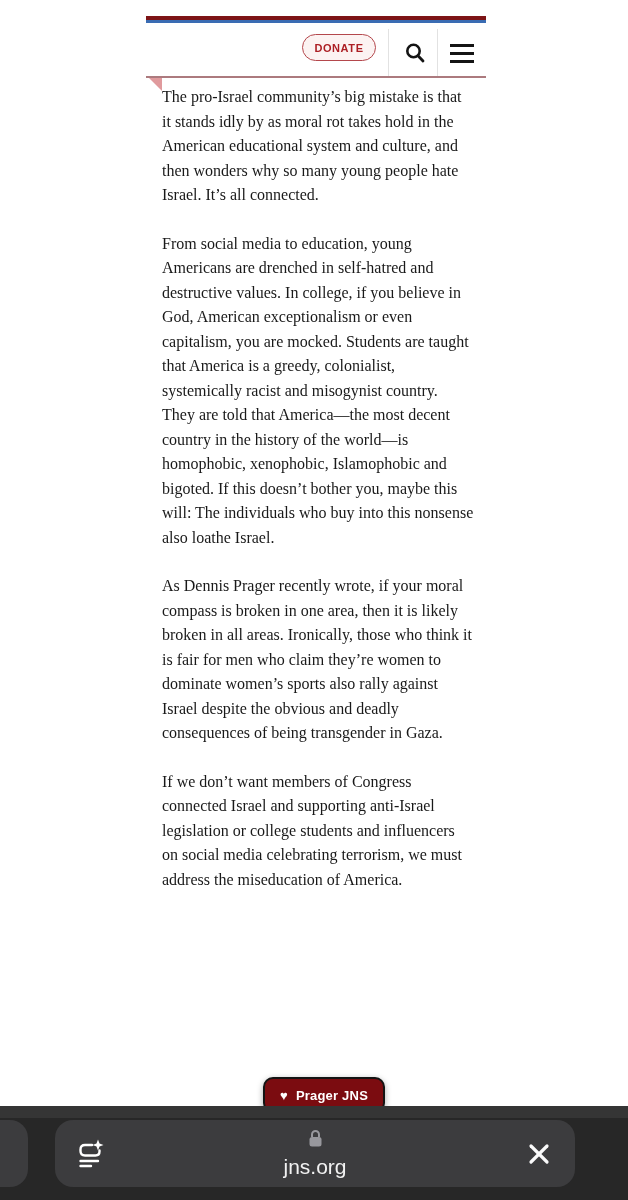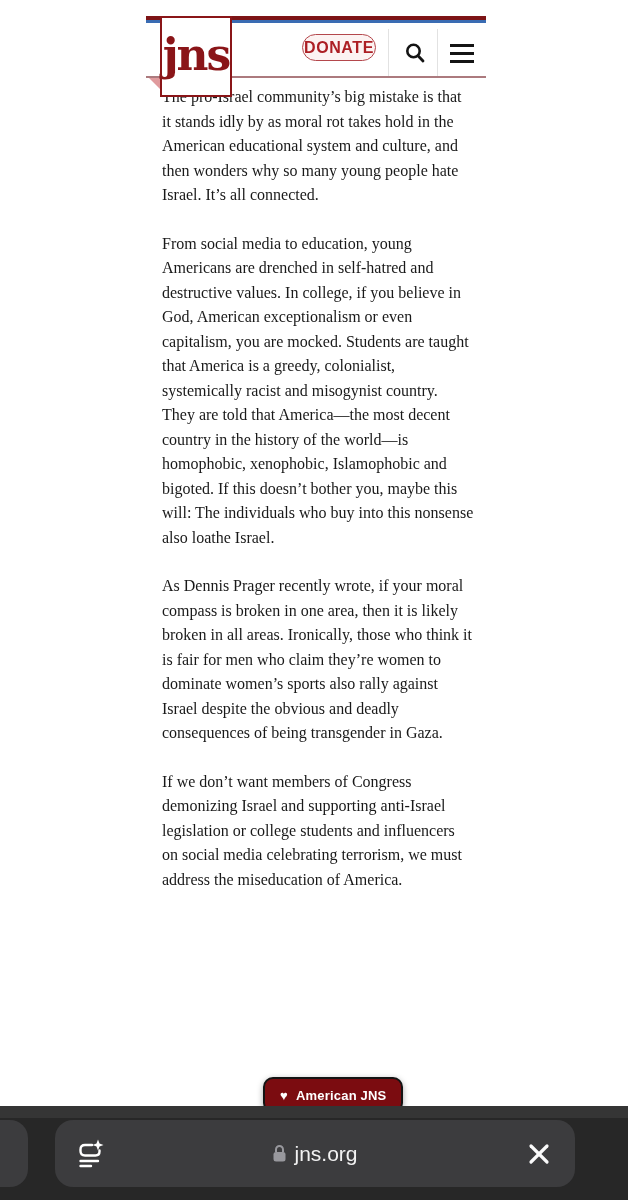--- a/index.html
+++ b/index.html
@@ -22,21 +22,21 @@
   .site-header{position:relative;height:53px;border-bottom:2px solid var(--header-border);background:#fff;}
   .logo-box{position:absolute;left:14px;top:-7px;width:68px;height:77px;background:#fff;
             border:2px solid var(--brand-red);z-index:6;display:flex;align-items:center;justify-content:center;}
   .logo-text{font-family:"DejaVu Serif","Liberation Serif",serif;font-weight:bold;
              font-size:44px;color:var(--brand-red);letter-spacing:-2px;line-height:1;
              transform:translateY(-2px);}
   .logo-fold{position:absolute;left:3px;top:55px;width:0;height:0;z-index:5;
              border-top:13px solid var(--fold-pink);border-left:13px solid transparent;}
   .donate-btn{position:absolute;left:156px;top:11px;width:74px;height:27px;border-radius:14px;
               background:var(--donate-bg);border:1.5px solid var(--donate-border);
-              color:var(--donate-text);font-size:16px;font-weight:bold;letter-spacing:0.6px;
+              color:var(--donate-text);font-size:11px;font-weight:bold;letter-spacing:0.6px;
               display:flex;align-items:center;justify-content:center;cursor:pointer;
               font-family:"Liberation Sans",sans-serif;}
   .hdr-divider{position:absolute;top:6px;width:1px;height:47px;background:var(--divider);}
   .div-1{left:242px;} .div-2{left:291px;}
   .search-btn{position:absolute;left:252px;top:14px;width:34px;height:32px;background:none;border:none;
               display:flex;align-items:center;justify-content:center;cursor:pointer;}
   .menu-btn{position:absolute;left:304px;top:14px;width:26px;height:32px;background:none;border:none;
             display:flex;flex-direction:column;justify-content:center;gap:5px;cursor:pointer;padding:0;}
   .menu-bar{width:24px;height:3px;background:var(--icon-black);}
 
@@ -59,40 +59,37 @@
               background:var(--bar-bg);z-index:30;}
   .bottom-bar::before{content:"";position:absolute;left:0;top:0;width:100%;height:12px;
               background:var(--bar-top);}
   .peek-pill{position:absolute;left:-22px;top:14px;width:50px;height:67px;border-radius:18px;
              background:var(--pill-bg);cursor:pointer;}
   .url-pill{position:absolute;left:55px;top:14px;width:520px;height:67px;border-radius:18px;
             background:var(--pill-bg);display:flex;align-items:center;cursor:pointer;}
   .pill-left-icon{position:absolute;left:16px;top:50%;transform:translateY(-50%);
                   width:40px;height:40px;background:none;border:none;cursor:pointer;
                   display:flex;align-items:center;justify-content:center;}
-  .url-center{position:absolute;left:0;right:0;display:flex;align-items:center;justify-content:center;gap:7px;}
+  .url-center{position:absolute;left:0;right:0;display:flex;align-items:center;justify-content:center;gap:7px;flex-direction:column;}
   .url-text{color:var(--url-text);font-size:21px;font-family:"Liberation Sans",sans-serif;}
   .pill-close{position:absolute;right:18px;top:50%;transform:translateY(-50%);
               width:36px;height:36px;background:none;border:none;cursor:pointer;
               display:flex;align-items:center;justify-content:center;}
 </style>
 </head>
 <body>
 
 <div class="screen">
 
   <div class="site-col">
     <div class="top-line-red"></div>
     <div class="top-line-blue"></div>
 
     <div class="site-header">
       <div class="logo-fold"></div>
-      <div class="logo-box">
-        <span class="logo-text">jns</span>
-      </div>
 
       <button class="donate-btn">DONATE</button>
 
       <div class="hdr-divider div-1"></div>
       <div class="hdr-divider div-2"></div>
 
       <button class="search-btn">
         <span style="display:flex;">
           <svg width="24" height="24" viewBox="0 0 24 24">
             <circle cx="10.5" cy="10" r="6.2" fill="none" stroke="#141414" stroke-width="2.6"></circle>
@@ -106,26 +103,26 @@
         <span class="menu-bar"></span>
         <span class="menu-bar"></span>
       </button>
     </div>
   </div>
 
   <div class="article">
       <p>The pro-Israel community’s big mistake is that it stands idly by as moral rot takes hold in the American educational system and culture, and then wonders why so many young people hate Israel. It’s all connected.</p>
       <p>From social media to education, young Americans are drenched in self-hatred and destructive values. In college, if you believe in God, American exceptionalism or even capitalism, you are mocked. Students are taught that America is a greedy, colonialist, systemically racist and misogynist country. They are told that America—the most decent country in the history of the world—is homophobic, xenophobic, Islamophobic and bigoted. If this doesn’t bother you, maybe this will: The individuals who buy into this nonsense also loathe Israel.</p>
       <p>As Dennis Prager recently wrote, if your moral compass is broken in one area, then it is likely broken in all areas. Ironically, those who think it is fair for men who claim they’re women to dominate women’s sports also rally against Israel despite the obvious and deadly consequences of being transgender in Gaza.</p>
-      <p>If we don’t want members of Congress demonizing Israel and supporting anti-Israel legislation or college students and influencers on social media celebrating terrorism, we must address the miseducation of America.</p>
+      <p>If we don’t want members of Congress connected Israel and supporting anti-Israel legislation or college students and influencers on social media celebrating terrorism, we must address the miseducation of America.</p>
     </div>
 
   <button class="support-btn">
     <span class="heart">♥</span>
-    <span>American JNS</span>
+    <span>Prager JNS</span>
   </button>
 
   <div class="bottom-bar">
     <div class="peek-pill"></div>
 
     <div class="url-pill">
       <button class="pill-left-icon">
         <span style="display:flex;">
           <svg width="34" height="34" viewBox="0 0 34 34">
             <path d="M18 8 H11 q-4.5 0 -4.5 4.5 v1.5 q0 4.5 4.5 4.5 h10.5 q4 0 4 -4 v-1" fill="none" stroke="#fff" stroke-width="2.4" stroke-linecap="round"></path>

